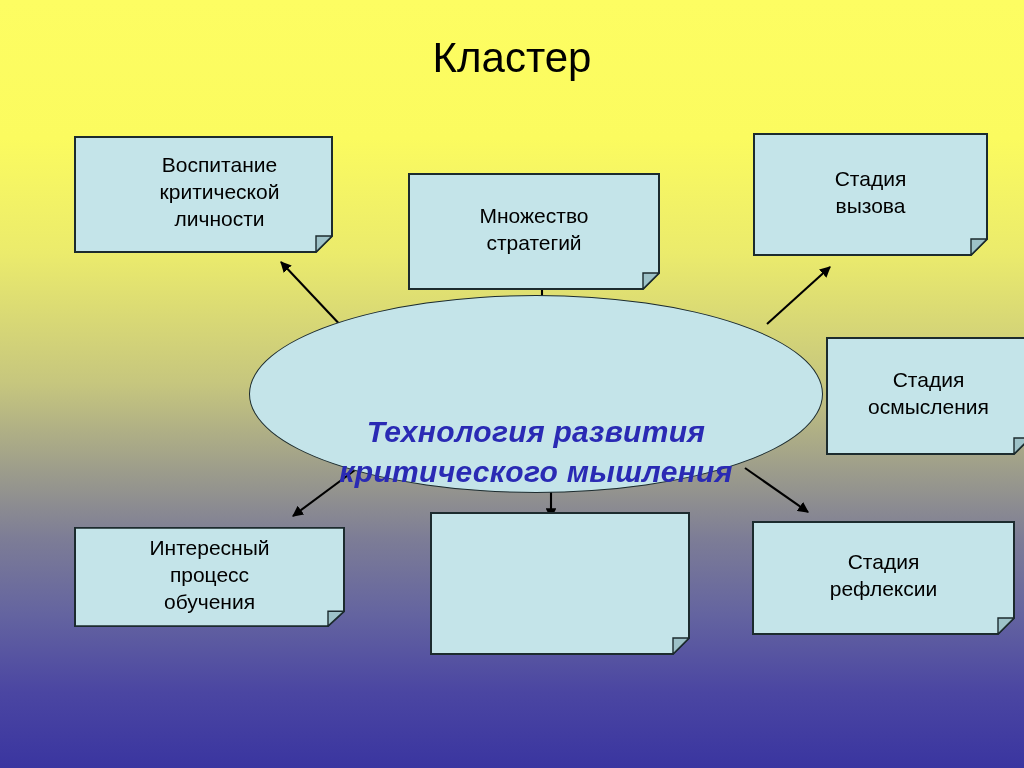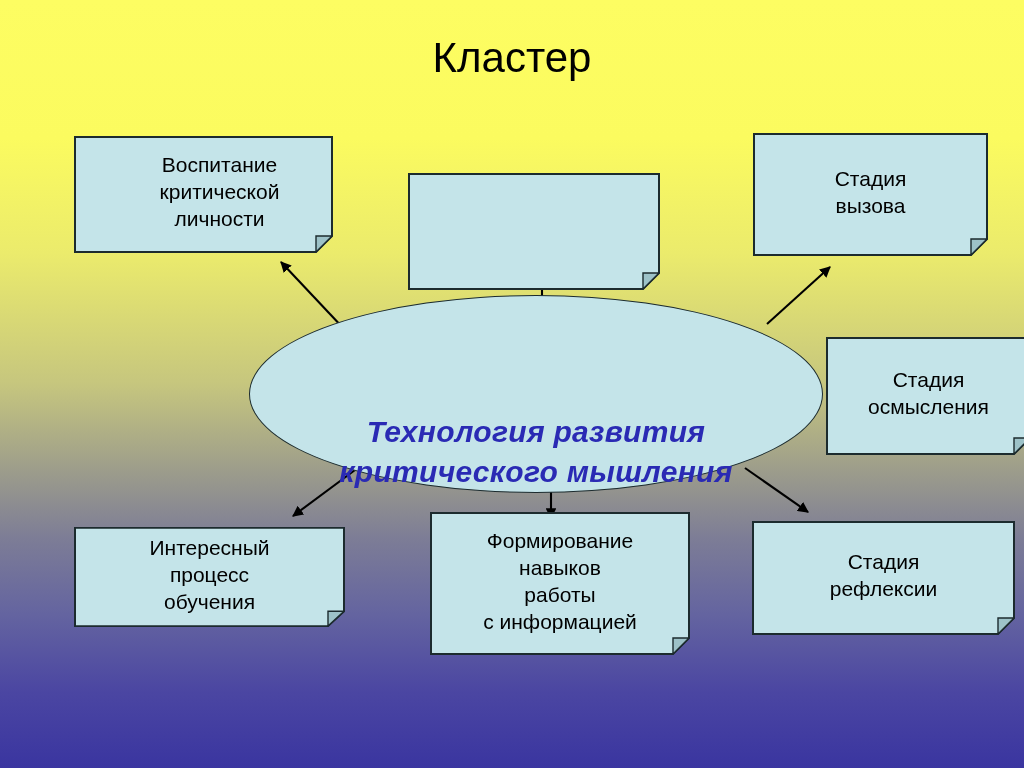--- a/index.html
+++ b/index.html
@@ -143,20 +143,22 @@
       <div class="note-text">Воспитание
 критической
 личности</div>
     </div>
 
     <div class="note" style="left:408px; top:173px; width:252px; height:117px;">
       <svg class="note-shape" viewBox="0 0 252 117" preserveAspectRatio="none">
         <path d="M1,1 L251,1 L251,100 L235,116 L1,116 Z" fill="#c4e4e9" stroke="#1c2b2e" stroke-width="2"></path>
         <path d="M251,100 L235,116 L235,100 Z" fill="#9dc2c8" stroke="#1c2b2e" stroke-width="1.4"></path>
       </svg>
+      <div class="note-text">Множество
+стратегий</div>
     </div>
 
     <div class="note" style="left:753px; top:133px; width:235px; height:123px;">
       <svg class="note-shape" viewBox="0 0 235 123" preserveAspectRatio="none">
         <path d="M1,1 L234,1 L234,106 L218,122 L1,122 Z" fill="#c4e4e9" stroke="#1c2b2e" stroke-width="2"></path>
         <path d="M234,106 L218,122 L218,106 Z" fill="#9dc2c8" stroke="#1c2b2e" stroke-width="1.4"></path>
       </svg>
       <div class="note-text">Стадия
 вызова</div>
     </div>
@@ -178,24 +180,20 @@
       <div class="note-text">Интересный
 процесс
 обучения</div>
     </div>
 
     <div class="note" style="left:430px; top:512px; width:260px; height:143px;">
       <svg class="note-shape" viewBox="0 0 260 143" preserveAspectRatio="none">
         <path d="M1,1 L259,1 L259,126 L243,142 L1,142 Z" fill="#c4e4e9" stroke="#1c2b2e" stroke-width="2"></path>
         <path d="M259,126 L243,142 L243,126 Z" fill="#9dc2c8" stroke="#1c2b2e" stroke-width="1.4"></path>
       </svg>
-      <div class="note-text">Формирование
-навыков
-работы
-с информацией</div>
     </div>
 
     <div class="note" style="left:752px; top:521px; width:263px; height:114px;">
       <svg class="note-shape" viewBox="0 0 263 114" preserveAspectRatio="none">
         <path d="M1,1 L262,1 L262,97 L246,113 L1,113 Z" fill="#c4e4e9" stroke="#1c2b2e" stroke-width="2"></path>
         <path d="M262,97 L246,113 L246,97 Z" fill="#9dc2c8" stroke="#1c2b2e" stroke-width="1.4"></path>
       </svg>
       <div class="note-text">Стадия
 рефлексии</div>
     </div>

